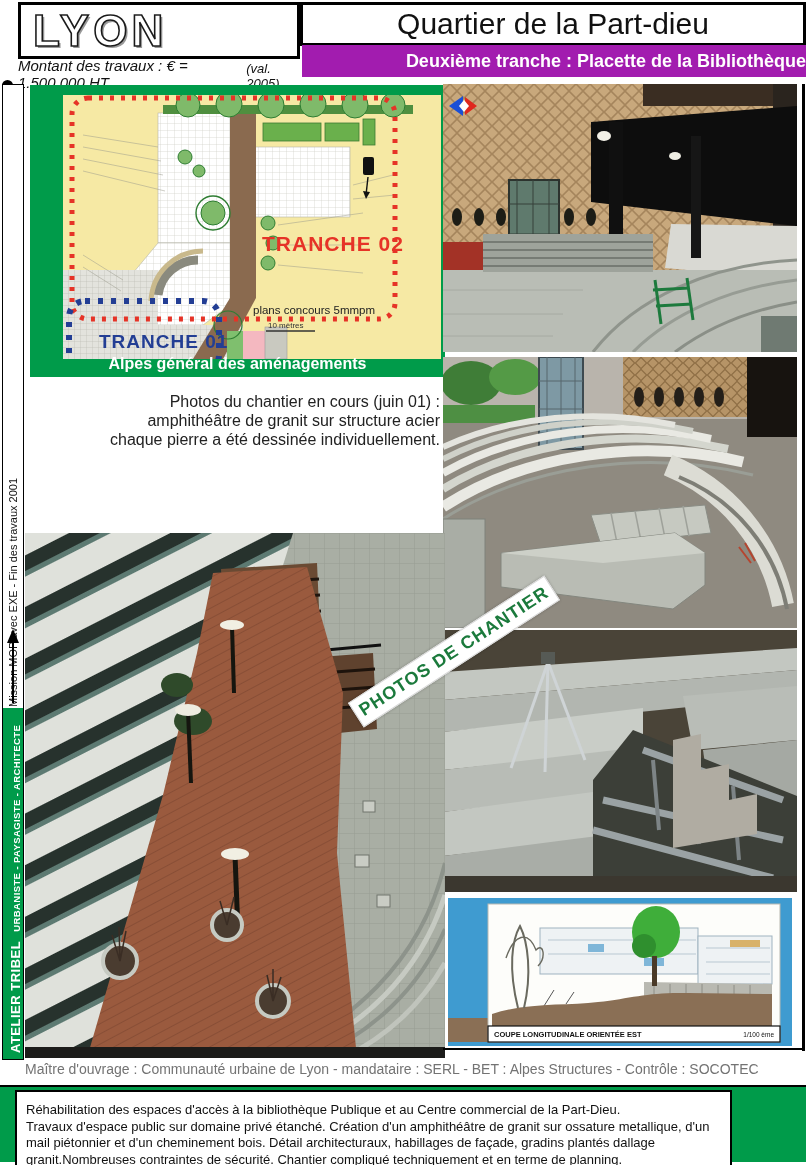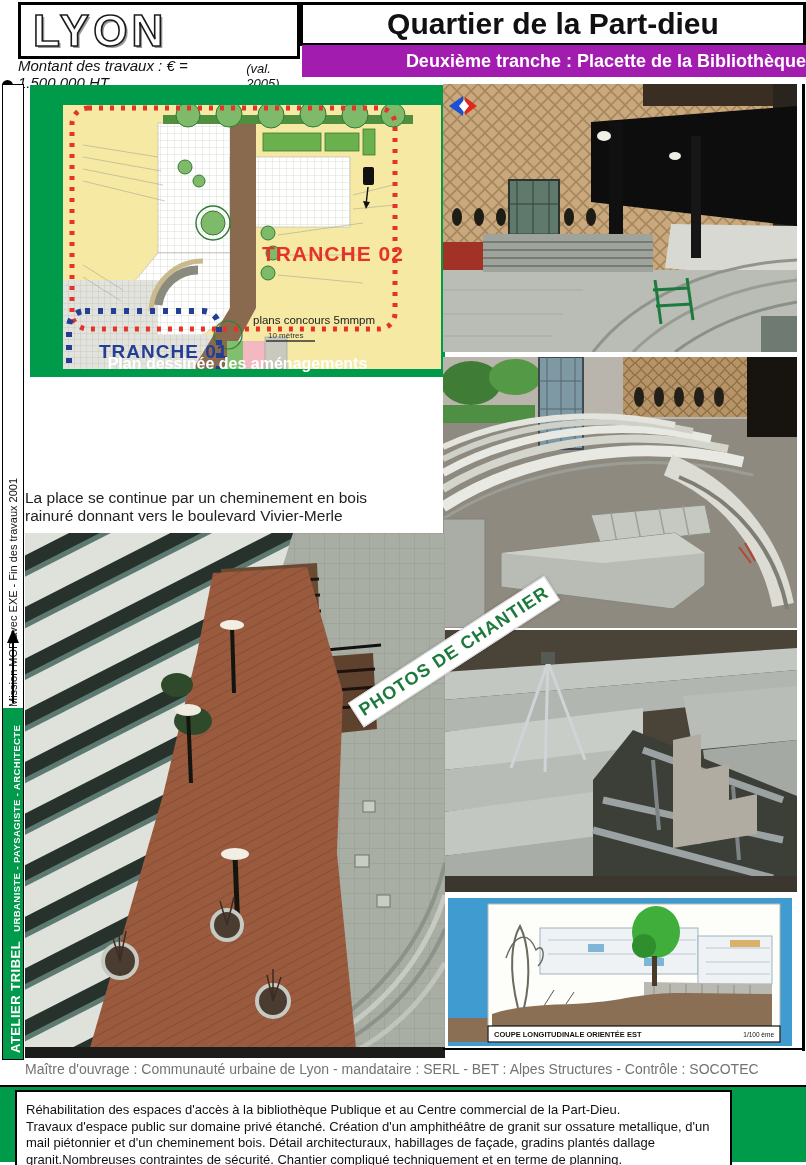--- a/index.html
+++ b/index.html
@@ -9,41 +9,41 @@
   svg text{font-family:"Liberation Sans",sans-serif;}
 
   
   .logo-box{left:18px;top:2px;width:276px;height:51px;border:3px solid #000;
             display:flex;align-items:center;}
   .logo-text{font-size:44px;font-weight:bold;letter-spacing:4px;margin-left:12px;
              color:#fff;-webkit-text-stroke:1.6px #1a1a1a;
              text-shadow:2px 2px 0 #999;line-height:1;}
   .title-box{left:300px;top:2px;width:500px;height:38px;border:3px solid #000;
              display:flex;align-items:center;justify-content:center;background:#fff;}
-  .title-text{font-size:30px;font-weight:bold;color:#111;}
+  .title-text{font-size:30px;font-weight:normal;color:#111;}
   .subtitle-bar{left:302px;top:45px;width:504px;height:32px;background:#a21caf;
                 display:flex;align-items:center;justify-content:flex-end;}
   .subtitle-text{font-size:18px;font-weight:bold;color:#fff;}
   .montant{left:2px;top:57px;width:296px;font-style:italic;font-size:15px;color:#111;
            display:flex;align-items:flex-end;gap:5px;}
   .montant .dot{width:11px;height:11px;border-radius:50%;background:#000;flex:0 0 auto;}
   .montant .note{font-size:13px;font-style:italic;}
 
   
   .sidebar{left:2px;top:84px;width:20px;height:974px;border:1px solid #000;background:#fff;}
   .rot{position:absolute;transform-origin:0 0;transform:rotate(-90deg);white-space:nowrap;}
   .mission-text{left:4px;top:622px;font-size:11px;color:#111;}
   .sidebar-green{position:absolute;left:0;top:623px;width:100%;height:351px;background:#009b4a;}
   .atelier-line{left:3px;top:345px;color:#fff;}
   .atelier-name{font-size:13px;font-weight:bold;letter-spacing:.5px;}
   .atelier-roles{font-size:9.5px;font-weight:bold;letter-spacing:.4px;}
 
   
   .plan-panel{left:30px;top:85px;width:415px;height:292px;background:#009b4a;}
-  .plan-canvas{position:absolute;left:33px;top:20px;width:362px;height:264px;background:#f6e9a4;}
+  .plan-canvas{position:absolute;left:33px;top:10px;width:362px;height:264px;background:#f6e9a4;}
   .plan-caption{position:absolute;left:0;bottom:4px;width:100%;text-align:center;
                 color:#fff;font-weight:bold;font-size:16px;}
 
   
   .cap-chantier{left:110px;top:393px;width:330px;text-align:right;font-size:16px;
                 color:#222;line-height:1.18;}
   .cap-chemin{left:25px;top:489px;width:368px;text-align:left;font-size:15.5px;
               color:#222;line-height:1.18;}
 
   
@@ -170,21 +170,21 @@
         <rect x="9" y="3" width="323" height="221" rx="16" fill="none" stroke="#e63327" stroke-width="5" stroke-dasharray="4 7"></rect>
         <rect x="6" y="206" width="150" height="70" rx="16" fill="none" stroke="#233e94" stroke-width="6" stroke-dasharray="5 8"></rect>
 
         <text x="199" y="156" font-size="21" font-weight="bold" fill="#e63327" letter-spacing="1">TRANCHE 02</text>
         <text x="36" y="253" font-size="19" font-weight="bold" fill="#233e94" letter-spacing="1">TRANCHE 01</text>
         <text x="190" y="219" font-size="11.5" fill="#222">plans concours 5mmpm</text>
         <text x="205" y="233" font-size="8" fill="#333">10 mètres</text>
         <line x1="203" y1="236" x2="252" y2="236" stroke="#333" stroke-width="1.5"></line>
       </svg>
     </div>
-    <div class="plan-caption">Plan dessinée des aménagements</div>
+    <div class="plan-caption">Alpes général des aménagements</div>
   </div>
 
   <div class="abs photo" style="left:443px;top:84px;width:354px;height:268px;">
     <svg width="354" height="268" viewBox="0 0 354 268">
       <defs>
         <pattern id="mosaic" width="14" height="14" patternUnits="userSpaceOnUse">
           <rect width="14" height="14" fill="#c8a87c"></rect>
           <rect x="2" y="2" width="10" height="10" fill="none" stroke="#a5855c" stroke-width="1.6" transform="rotate(45 7 7)"></rect>
         </pattern>
       </defs>
@@ -368,21 +368,21 @@
         <path d="M95 428l-8-26 M95 428l6-30 M95 428l-1-34" stroke="#3a2d24" stroke-width="1.5" fill="none"></path>
         <circle cx="202" cy="392" r="15" fill="#4a3c30" stroke="#c6cac2" stroke-width="4"></circle>
         <path d="M202 392l-7-24 M202 392l7-28" stroke="#3a2d24" stroke-width="1.5" fill="none"></path>
         <circle cx="248" cy="468" r="16" fill="#4a3c30" stroke="#c6cac2" stroke-width="4"></circle>
         <path d="M248 468l-6-26 M248 468l8-24 M248 468l0-32" stroke="#3a2d24" stroke-width="1.5" fill="none"></path>
       </g>
       <rect x="0" y="514" width="420" height="11" fill="#1c1c1a"></rect>
     </svg>
   </div>
 
-  <div class="abs cap-chemin">La place se continue par un cheminement en bois rainuré donnant vers le boulevard Vivier-Merle</div>
+  <div class="abs cap-chantier">Photos du chantier en cours (juin 01) : amphithéâtre de granit sur structure acier chaque pierre a été dessinée individuellement.</div>
 
   <div class="abs banner">
     <span class="banner-text">PHOTOS DE CHANTIER</span>
   </div>
 
   <div class="abs photo" style="left:448px;top:898px;width:364px;height:148px;">
     <svg width="344" height="148" viewBox="0 0 344 148">
       <rect width="344" height="148" fill="#3f9bd0"></rect>
       <rect x="0" y="120" width="42" height="24" fill="#8a6f55"></rect>
       <rect x="40" y="6" width="292" height="138" fill="#fdfdfa" stroke="#b9b9b1" stroke-width="1"></rect>

